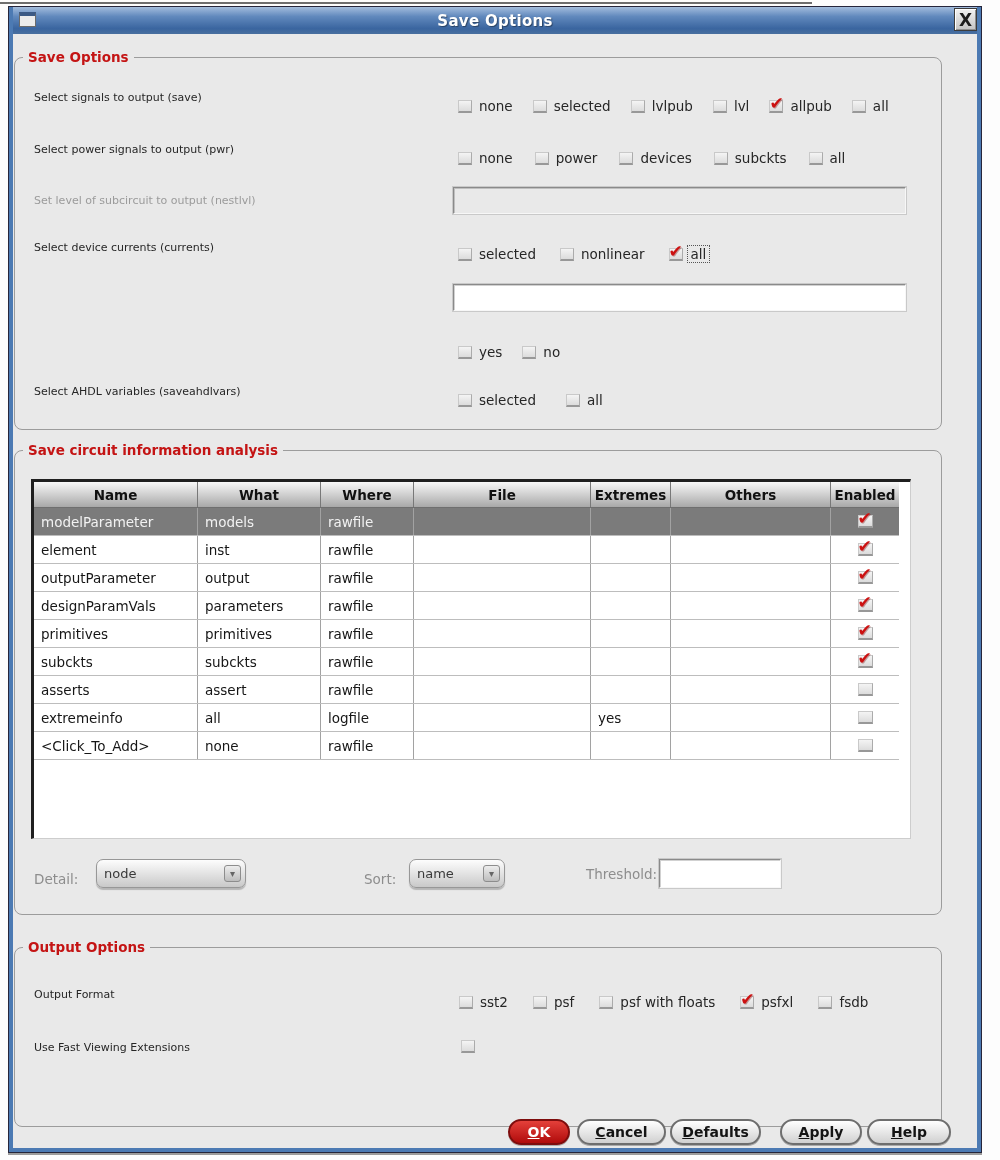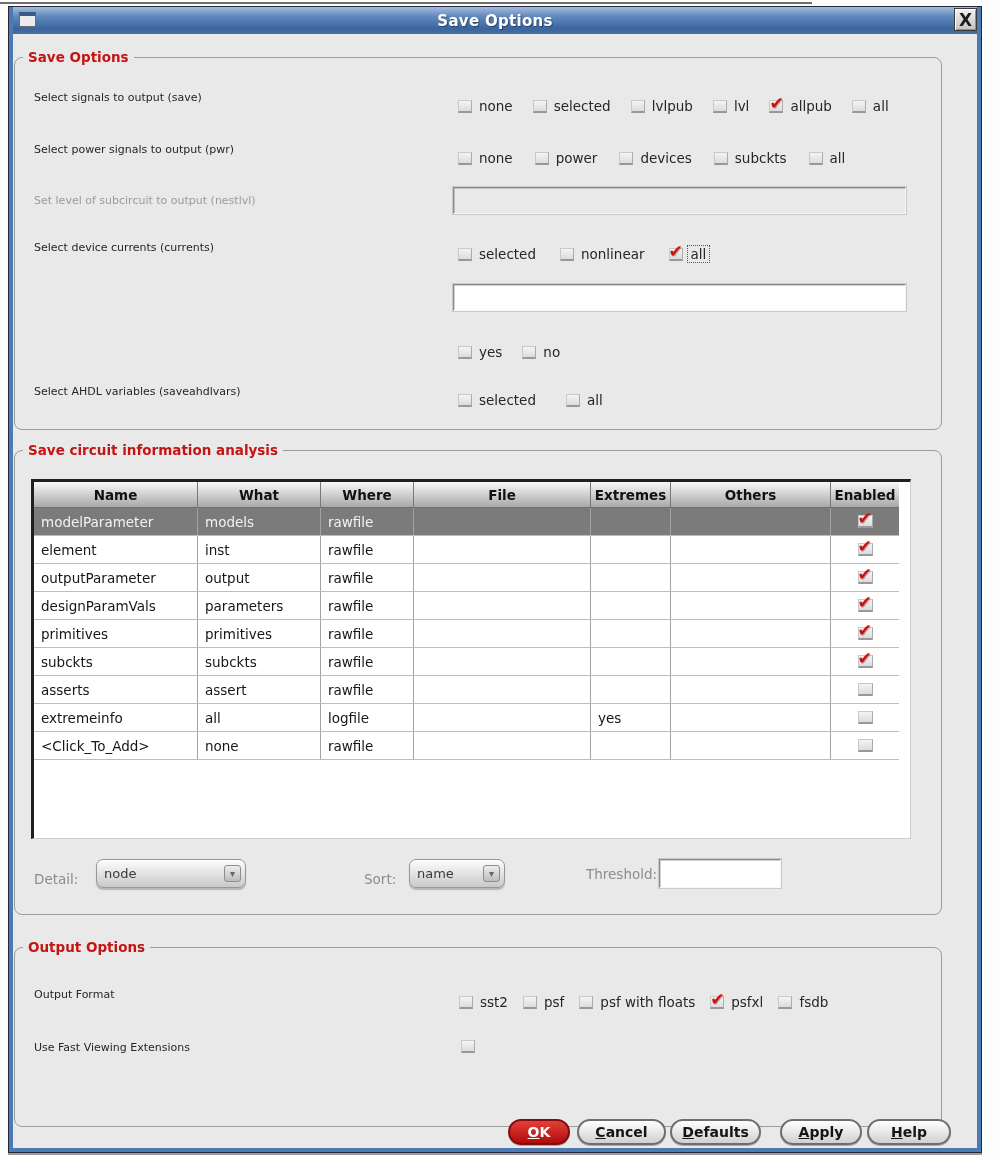--- a/index.html
+++ b/index.html
@@ -333,21 +333,21 @@
         </div>
 
         <div class="ctl-label" style="left:571px; top:414px;">Threshold:</div>
         <input class="tfield" style="left: 644px; top: 408px; width: 122px; height: 29px;" value="">
       </div>
 
       <div class="group" style="left:1px; top:896px; width:928px; height:180px;margin-top:17px;">
         <span class="legend">Output Options</span>
 
         <div class="flabel" style="left:19px; top:38px;">Output Format</div>
-        <div class="optrow" style="left:444px; top:45px; gap:15px;">
+        <div class="optrow" style="left:444px; top:45px; gap:25px;">
           <span class="opt">
               <span class="cb"></span>
               <span class="opt-label">sst2</span>
             </span>
           <span class="opt">
               <span class="cb"></span>
               <span class="opt-label">psf</span>
             </span>
           <span class="opt">
               <span class="cb"></span>

